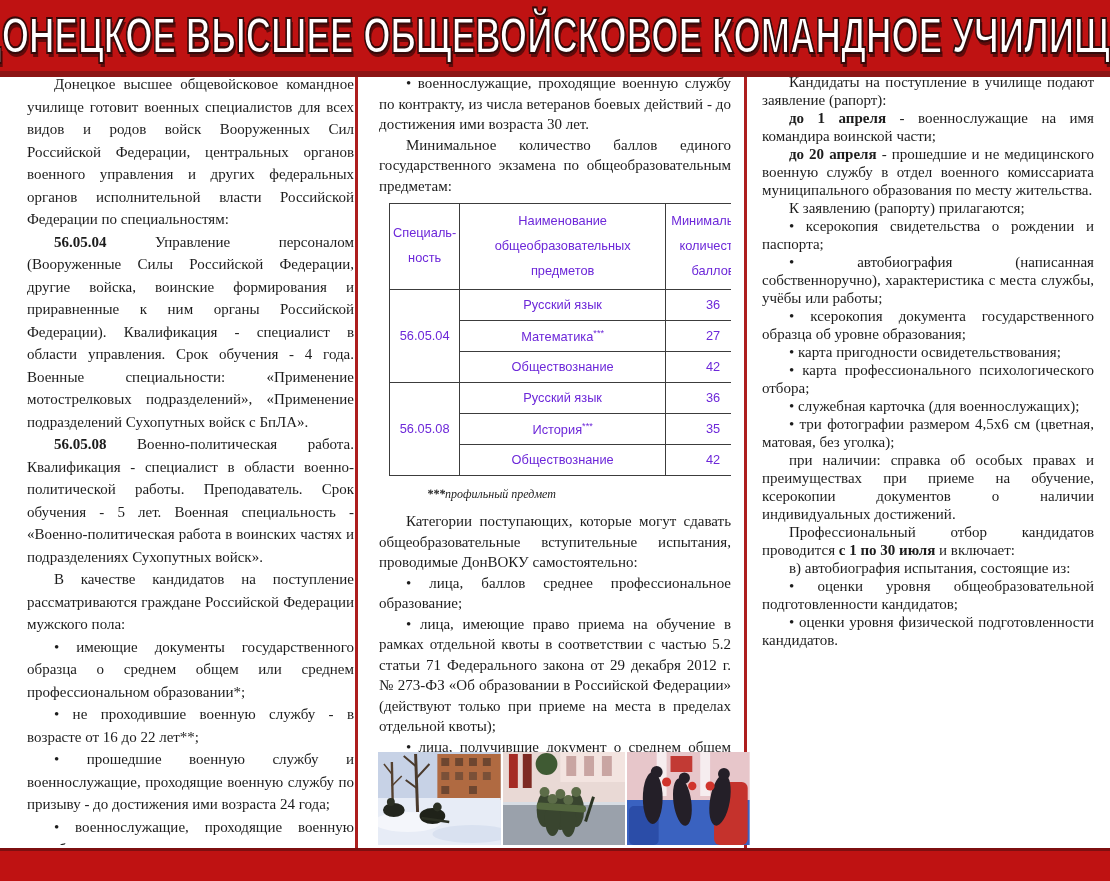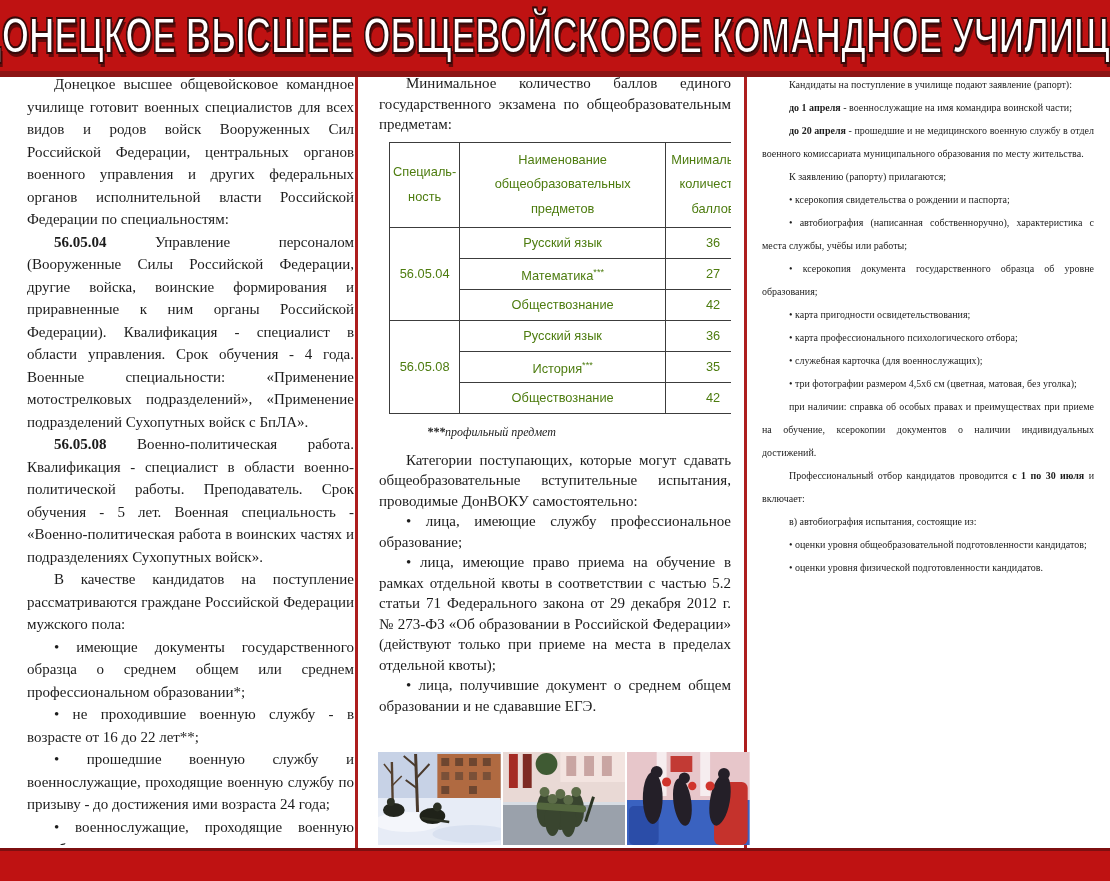--- a/index.html
+++ b/index.html
@@ -16,27 +16,27 @@
   .footer-bar{position:absolute;left:0;bottom:0;width:1110px;height:30px;background:#bf1212;
           border-top:3px solid #7d0f10;z-index:7;}
   
   .divider{position:absolute;top:77px;bottom:33px;width:3px;background:#ad1e1e;z-index:1;}
   .d1{left:355px;}
   .d2{left:744px;}
   
   .col{position:absolute;top:73px;bottom:36px;overflow:hidden;text-align:justify;}
   .col-left{left:27px;width:327px;font-size:15px;line-height:22.5px;}
   .col-mid{left:379px;width:352px;font-size:15px;line-height:20.5px;}
-  .col-right{left:762px;width:332px;font-size:10px;line-height:23px;}
+  .col-right{left:762px;width:332px;font-size:15px;line-height:18px;}
   .para{margin:0;text-indent:27px;text-align:justify;}
   .b{font-weight:bold;}
   .pf{font-style:italic;font-size:12px;margin:8px 0 7px 0;text-indent:48px;font-family:Liberation Serif, serif;}
   
   .score-table{border-collapse:collapse;margin:7px 0 0 10px;width:372px;
-        font-family:"Liberation Sans",sans-serif;font-size:12.8px;color:#4d7c0f;background:#fff;}
+        font-family:"Liberation Sans",sans-serif;font-size:12.8px;color:#6d28d9;background:#fff;}
   .score-table th,.score-table td{border:1.4px solid #3c3c3c;text-align:center;vertical-align:middle;}
   .score-table th{font-weight:normal;padding:5px 3px;line-height:1.95;}
   .score-table td{padding:0 3px;height:30px;}
   .score-table .spec-h{width:62px;}
   .score-table .pts-h{width:88px;}
   .score-table sup{font-size:.72em;}
   
   .photos{position:absolute;left:378px;top:752px;width:372px;height:93px;display:flex;gap:2px;
         z-index:4;background:#fff;}
   .photo{flex:1;overflow:hidden;}
@@ -60,20 +60,21 @@
       <p class="para"><span class="b">56.05.08</span><span> Военно-политическая работа. Квалификация - специалист в области военно-политической работы. Преподаватель. Срок обучения - 5 лет. Военная специальность - «Военно-политическая работа в воинских частях и подразделениях Сухопутных войск».</span></p>
       <p class="para"><span>В качестве кандидатов на поступление рассматриваются граждане Российской Федерации мужского пола:</span></p>
       <p class="para"><span>• имеющие документы государственного образца о среднем общем или среднем профессиональном образовании*;</span></p>
       <p class="para"><span>• не проходившие военную службу - в возрасте от 16 до 22 лет**;</span></p>
       <p class="para"><span>• прошедшие военную службу и военнослужащие, проходящие военную службу по призыву - до достижения ими возраста 24 года;</span></p>
       <p class="para"><span>• военнослужащие, проходящие военную службу по контракту - до достижения ими возраста 27 лет;</span></p>
     </div>
 
   <div class="col col-mid">
     <div>
+        <p class="para"><span>• военнослужащие, проходящие военную службу по контракту, из числа ветеранов боевых действий - до достижения ими возраста 30 лет.</span></p>
         <p class="para"><span>Минимальное количество баллов единого государственного экзамена по общеобразовательным предметам:</span></p>
       </div>
 
     <table class="score-table">
       <thead>
         <tr>
           <th class="spec-h">Специаль-ность</th>
           <th>Наименование общеобразовательных предметов</th>
           <th class="pts-h">Минимальное количество баллов</th>
         </tr>
@@ -104,21 +105,21 @@
           <tr>
             <td>Обществознание</td>
             <td>42</td>
           </tr>
         </tbody>
     </table>
 
     <div>
         <p class="para pf"><span class="b">***</span><span>профильный предмет</span></p>
         <p class="para"><span>Категории поступающих, которые могут сдавать общеобразовательные вступительные испытания, проводимые ДонВОКУ самостоятельно:</span></p>
-        <p class="para"><span>• лица, имеющие службу профессиональное образование;</span></p>
+        <p class="para"><span>• лица, баллов среднее профессиональное образование;</span></p>
         <p class="para"><span>• лица, имеющие право приема на обучение в рамках отдельной квоты в соответствии с частью 5.2 статьи 71 Федерального закона от 29 декабря 2012 г. № 273-ФЗ «Об образовании в Российской Федерации» (действуют только при приеме на места в пределах отдельной квоты);</span></p>
         <p class="para"><span>• лица, получившие документ о среднем общем образовании и не сдававшие ЕГЭ.</span></p>
       </div>
   </div>
 
   <div class="col col-right">
       <p class="para"><span>Кандидаты на поступление в училище подают заявление (рапорт):</span></p>
       <p class="para"><span class="b">до 1 апреля</span><span> - военнослужащие на имя командира воинской части;</span></p>
       <p class="para"><span class="b">до 20 апреля</span><span> - прошедшие и не медицинского военную службу в отдел военного комиссариата муниципального образования по месту жительства.</span></p>
       <p class="para"><span>К заявлению (рапорту) прилагаются;</span></p>

